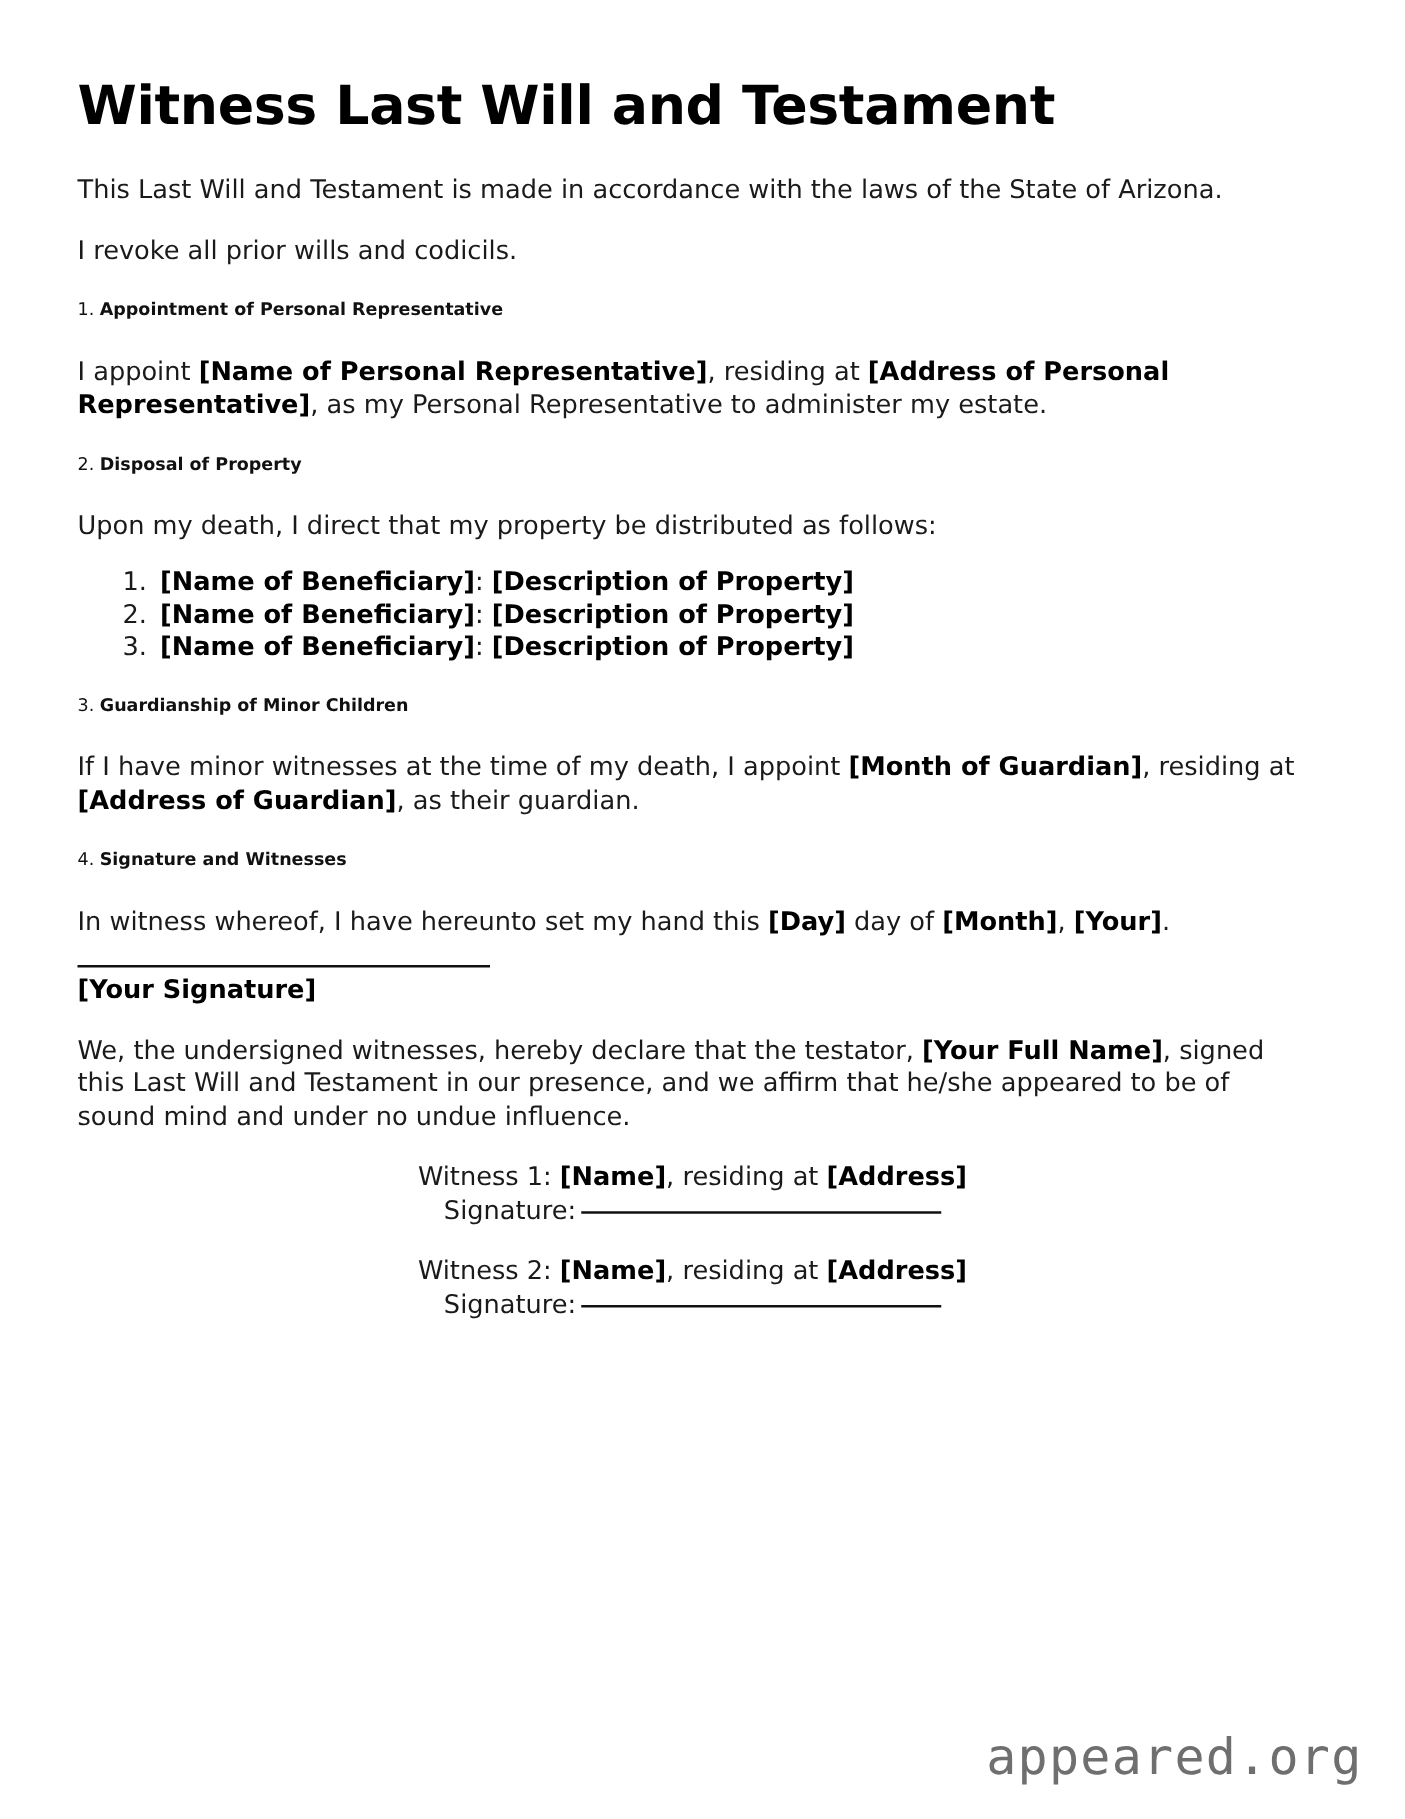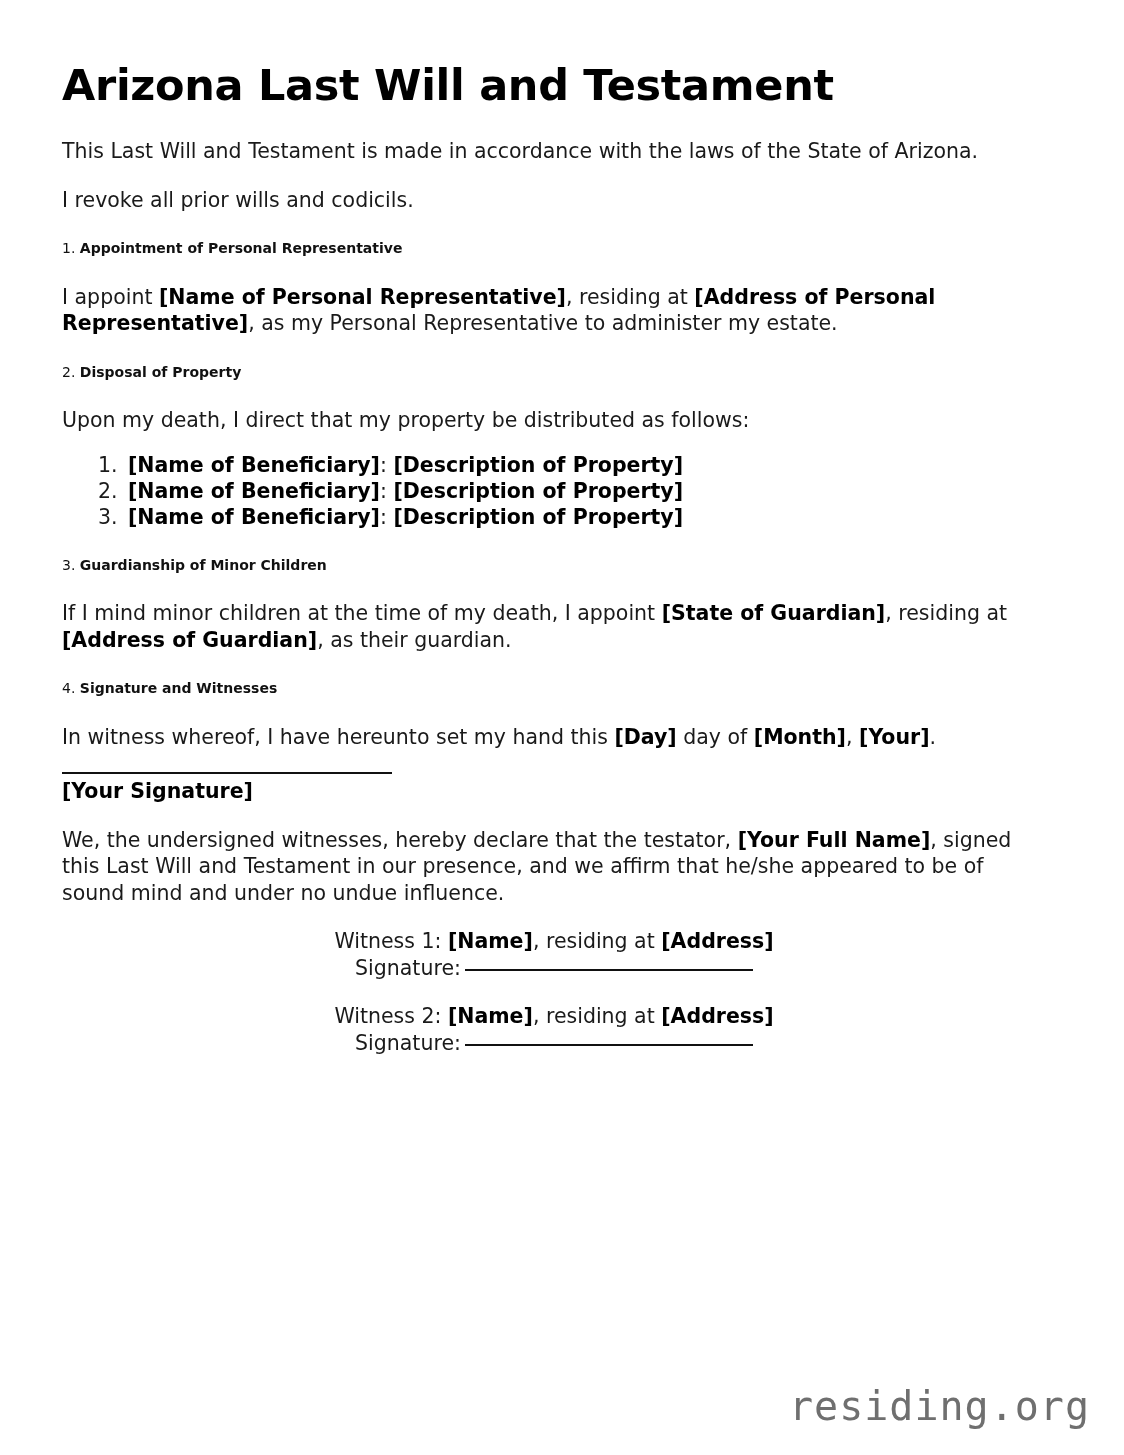--- a/index.html
+++ b/index.html
@@ -122,21 +122,21 @@
     letter-spacing: 1px;
     color: #6f6f6f;
     user-select: none;
   }
 </style>
 </head>
 <body>
 
 <div class="page">
 
-  <h1 class="doc-title">Arizona Last Will and Testament</h1>
+  <h1 class="doc-title">Witness Last Will and Testament</h1>
 
   <p class="para">This Last Will and Testament is made in accordance with the laws of the State of Arizona.</p>
 
 
   <p class="para">I revoke all prior wills and codicils.</p>
 
   <h2 class="section-heading"><span class="num">1.</span> <span class="htext">Appointment of Personal Representative</span></h2>
 
   <p class="para"><span>I appoint </span><b>[Name of Personal Representative]</b><span>, residing at </span><b>[Address of Personal Representative]</b><span>, as my Personal Representative to administer my estate.</span></p>
 
@@ -145,21 +145,21 @@
   <p class="para">Upon my death, I direct that my property be distributed as follows:</p>
 
   <ol class="beneficiary-list">
     <li><b>[Name of Beneficiary]</b><span class="sep">: </span><b>[Description of Property]</b></li>
     <li><b>[Name of Beneficiary]</b><span class="sep">: </span><b>[Description of Property]</b></li>
     <li><b>[Name of Beneficiary]</b><span class="sep">: </span><b>[Description of Property]</b></li>
   </ol>
 
   <h2 class="section-heading"><span class="num">3.</span> <span class="htext">Guardianship of Minor Children</span></h2>
 
-  <p class="para"><span>If I mind minor children at the time of my death, I appoint </span><b>[State of Guardian]</b><span>, residing at </span><b>[Address of Guardian]</b><span>, as their guardian.</span></p>
+  <p class="para"><span>If I have minor witnesses at the time of my death, I appoint </span><b>[Month of Guardian]</b><span>, residing at </span><b>[Address of Guardian]</b><span>, as their guardian.</span></p>
 
   <h2 class="section-heading"><span class="num">4.</span> <span class="htext">Signature and Witnesses</span></h2>
 
   <p class="para"><span>In witness whereof, I have hereunto set my hand this </span><b>[Day]</b><span> day of </span><b>[Month]</b><span>, </span><b>[Your]</b><span>.</span></p>
 
   <div class="sig-block">
     <div class="sig-rule"></div>
     <div class="sig-label">[Your Signature]</div>
   </div>
 
@@ -168,15 +168,15 @@
   <div class="witness-block">
     <div class="witness-line"><span>Witness 1: </span><b>[Name]</b><span>, residing at </span><b>[Address]</b></div>
     <div class="witness-line"><span class="sig-inline-label">Signature:</span><span class="sig-inline-rule"></span></div>
   </div>
 
   <div class="witness-block">
     <div class="witness-line"><span>Witness 2: </span><b>[Name]</b><span>, residing at </span><b>[Address]</b></div>
     <div class="witness-line"><span class="sig-inline-label">Signature:</span><span class="sig-inline-rule"></span></div>
   </div>
 
-  <div class="watermark" style="color: rgb(111, 111, 111);">residing.org</div>
+  <div class="watermark" style="color: rgb(111, 111, 111);">appeared.org</div>
 
 </div>
 
 </body></html>

